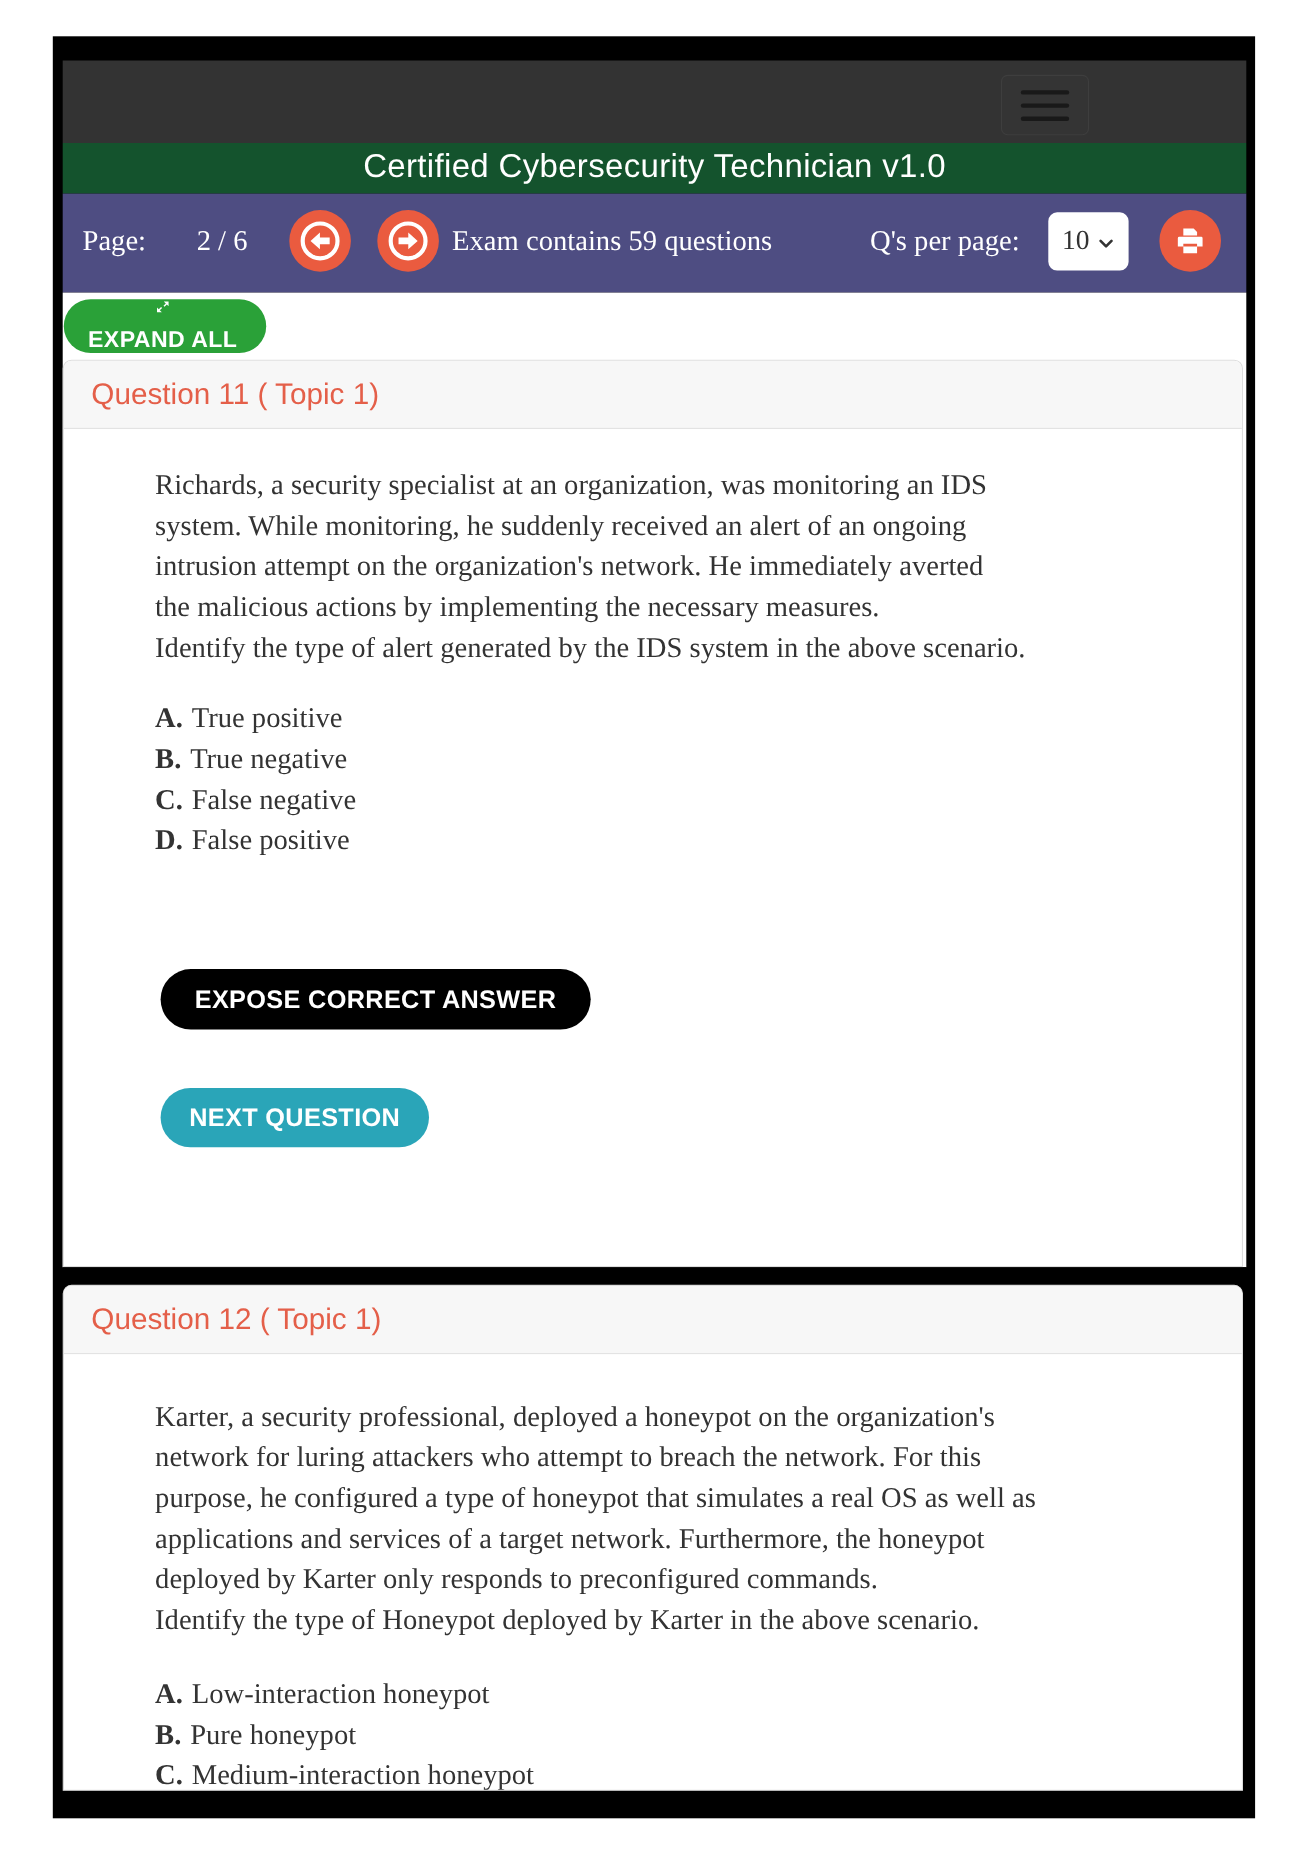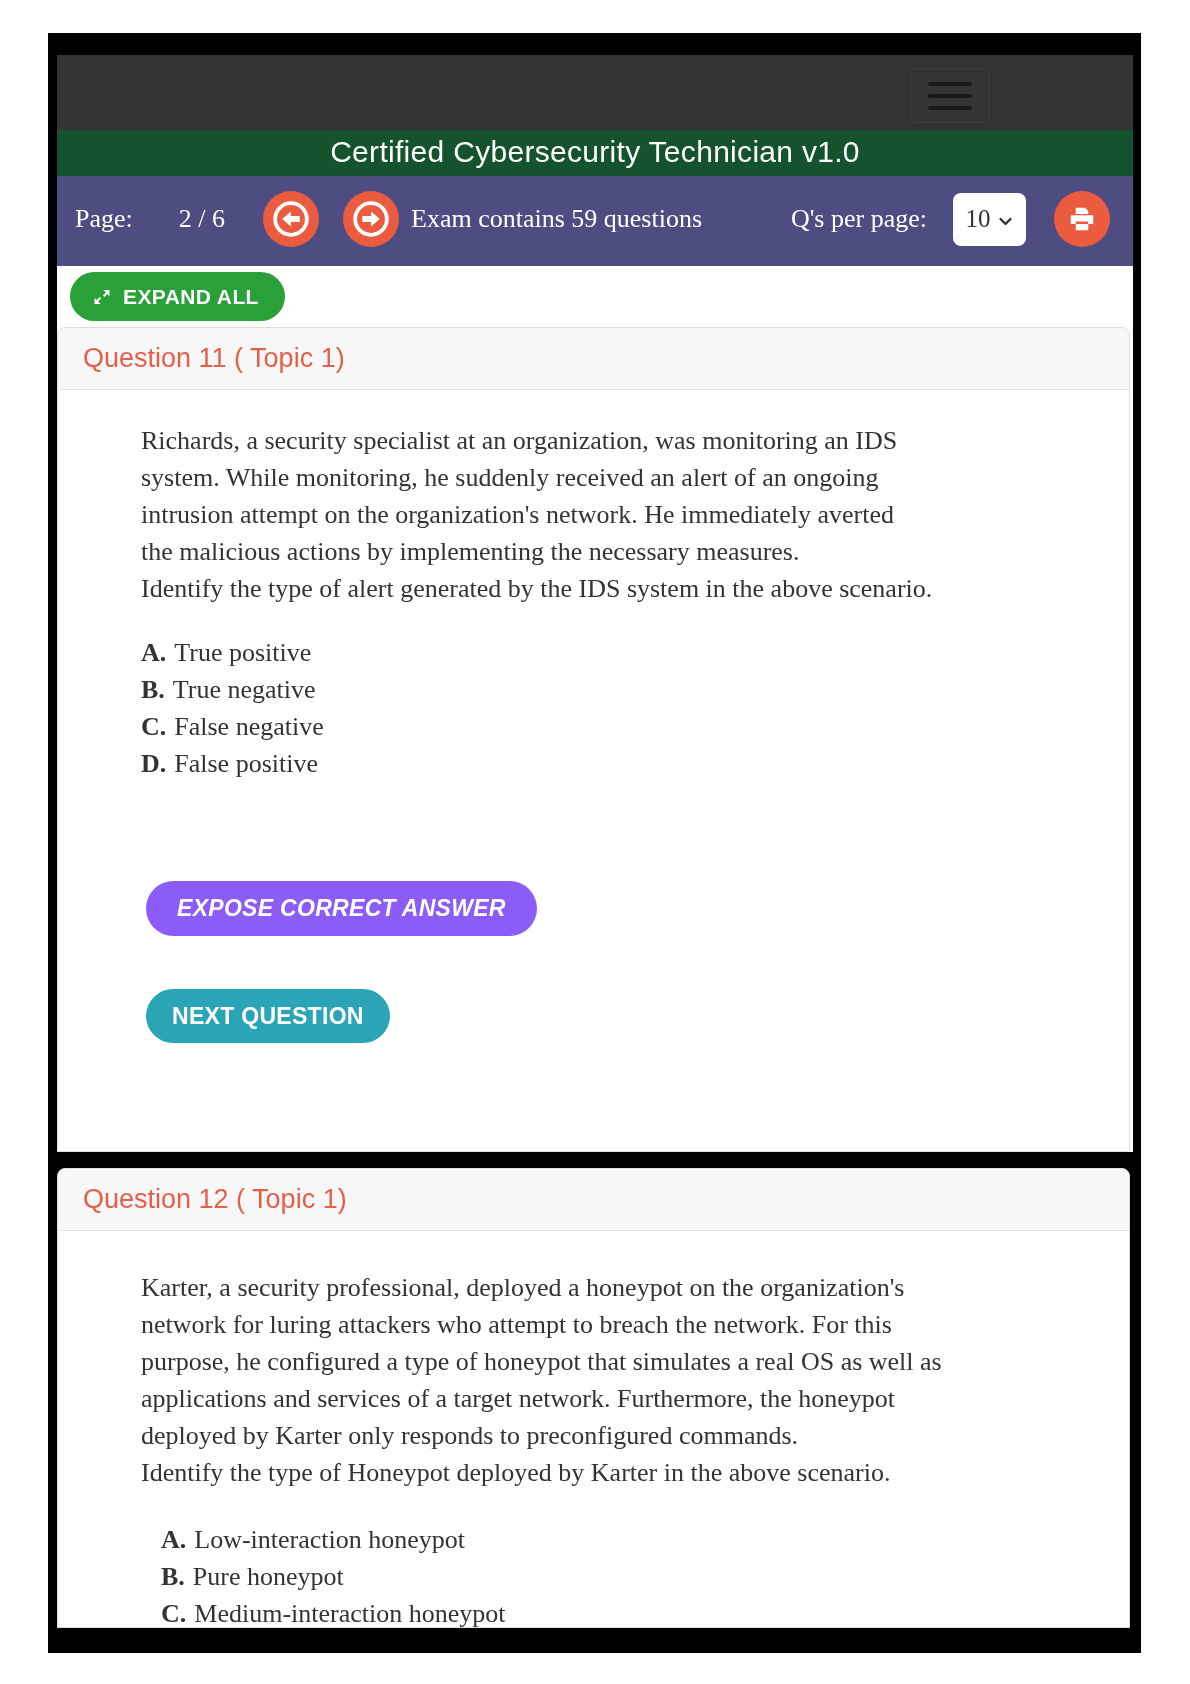--- a/index.html
+++ b/index.html
@@ -36,47 +36,47 @@
   .select-box { margin-left:14px; width:73px; height:53px; background:#fff; border-radius:8px;
                 display:flex; align-items:center; justify-content:center; gap:6px;
                 color:#333; font-size:25px; cursor:pointer;
                 font-family:"Liberation Serif","DejaVu Serif",serif; }
   .select-box svg { width:17px; height:17px; margin-top:4px; }
   .nav-print { margin-left:16px; }
   .nav-print svg { width:30px; height:30px; }
 
   
   .section-a { height:886px; background:#fff; padding-top:6px; }
-  .expand-btn { margin-left:13px; height:49px; border:none; border-radius:25px;
+  .expand-btn { margin-left:1px; height:49px; border:none; border-radius:25px;
                 background:#2aa138; color:#fff; font-weight:bold; font-size:21px;
                 letter-spacing:0.4px; display:inline-flex; align-items:center; gap:11px;
                 padding:0 26px 0 22px; cursor:pointer;
-                font-family:"Liberation Sans","DejaVu Sans",sans-serif; }
+                font-family:"Liberation Sans","DejaVu Sans",sans-serif;flex-direction:column; }
   .expand-btn svg { width:20px; height:20px; }
 
   .qcard { margin-top:6px; margin-right:3px; background:#fff; border:1px solid #dddddd;
            border-radius:8px 8px 0 0; overflow:hidden; }
   .qcard-1 { height:825px; }
   .qcard-2 { height:460px; }
   .qcard-header { height:62px; background:#f7f7f7; border-bottom:1px solid #e3e3e3;
                   color:#e45f49; font-size:27px; line-height:60px; padding-left:25px;
                   cursor:pointer; }
   .qcard-body { padding-left:83px; padding-right:40px;
                 font-family:"Liberation Serif","DejaVu Serif",serif;
                 color:#333333; font-size:26px; line-height:37px; }
   .qtext { margin-top:32px; white-space:pre-line; }
   .qcard-2 .qtext { margin-top:38px; }
   .options { margin-top:27px; }
-  .qcard-2 .options { margin-top:30px;margin-left:20px; }
+  .qcard-2 .options { margin-top:30px; }
   .option b { margin-right:8px; }
 
   .expose-btn { display:inline-block; margin-top:99px; margin-left:5px; height:55px;
-                border:none; border-radius:28px; background:#8b5cf6; color:#fff;
+                border:none; border-radius:28px; background:#000000; color:#fff;
                 font-weight:bold; font-size:23px; letter-spacing:0.3px; padding:0 31px;
-                cursor:pointer; font-family:"Liberation Sans","DejaVu Sans",sans-serif;font-style:italic; }
+                cursor:pointer; font-family:"Liberation Sans","DejaVu Sans",sans-serif; }
   .answer-line { margin-top:32px; margin-left:20px; }
   .next-btn { display:block; margin-top:53px; margin-left:5px; height:54px;
               border:none; border-radius:27px; background:#2aa5b8; color:#fff;
               font-weight:bold; font-size:23px; letter-spacing:0.3px; padding:0 26px;
               cursor:pointer; font-family:"Liberation Sans","DejaVu Sans",sans-serif; }
 
   .card-gap { height:10px; background:#000; }
 </style>
 </head>
 <body>

